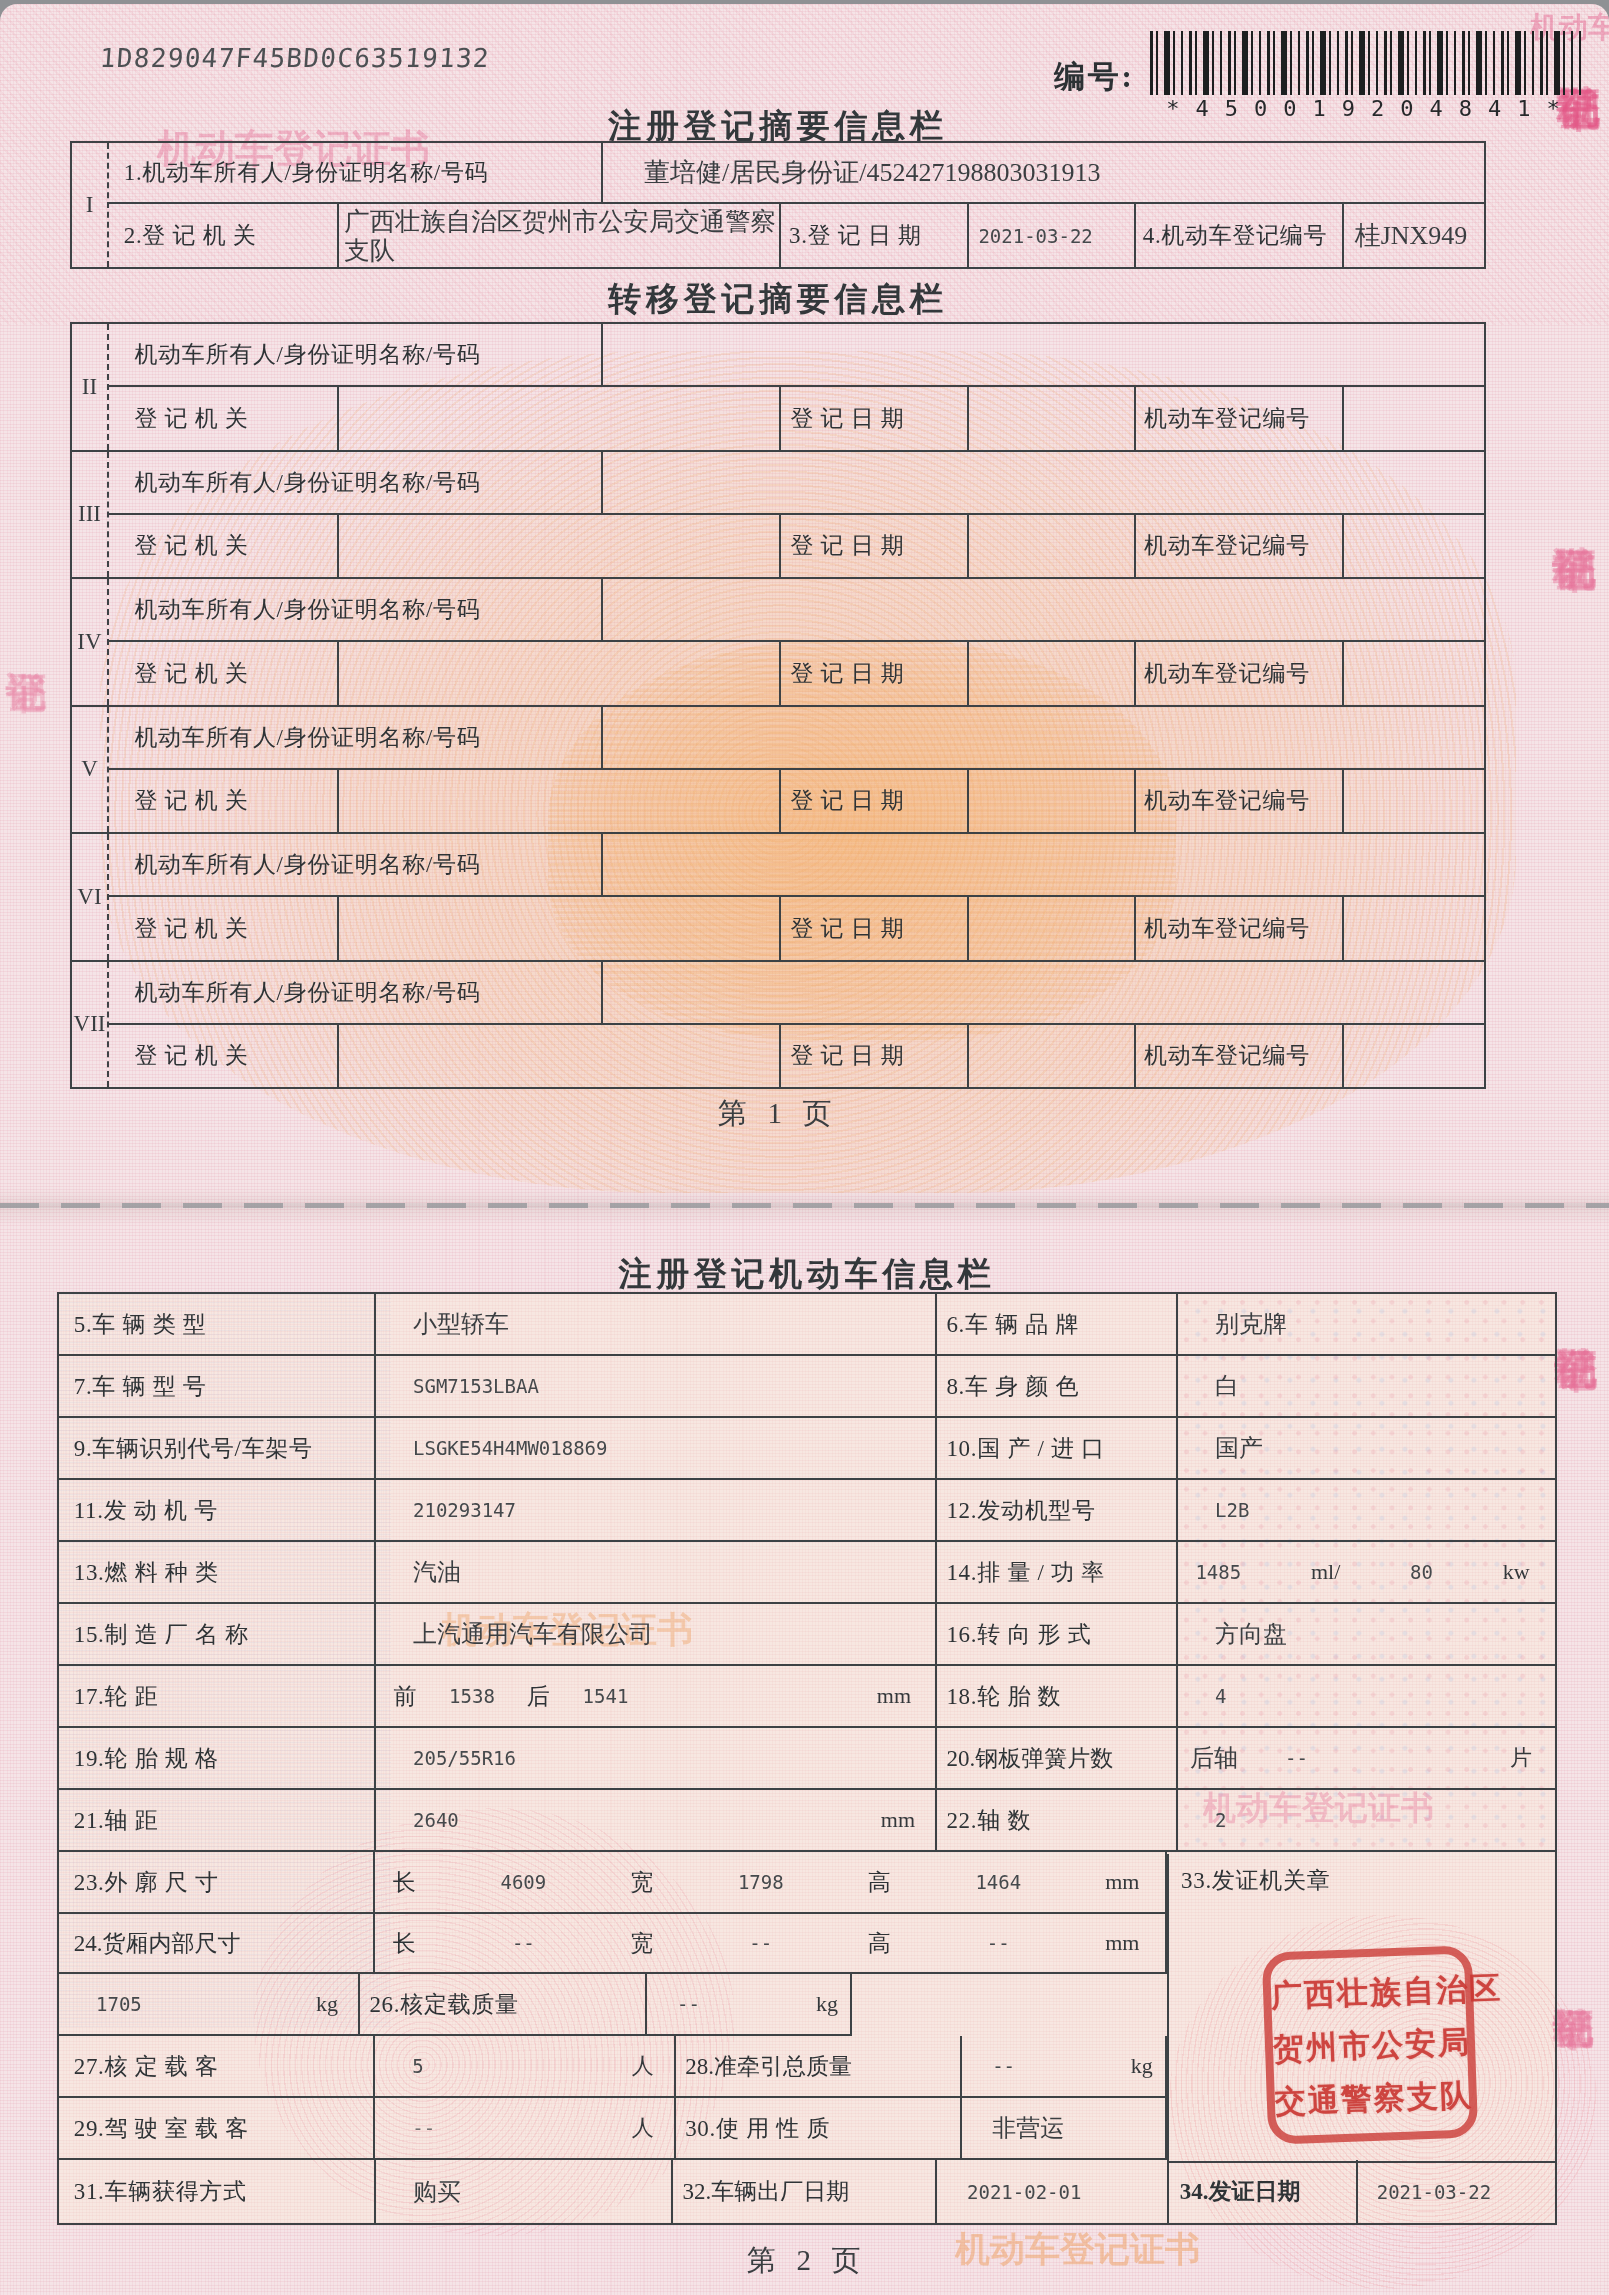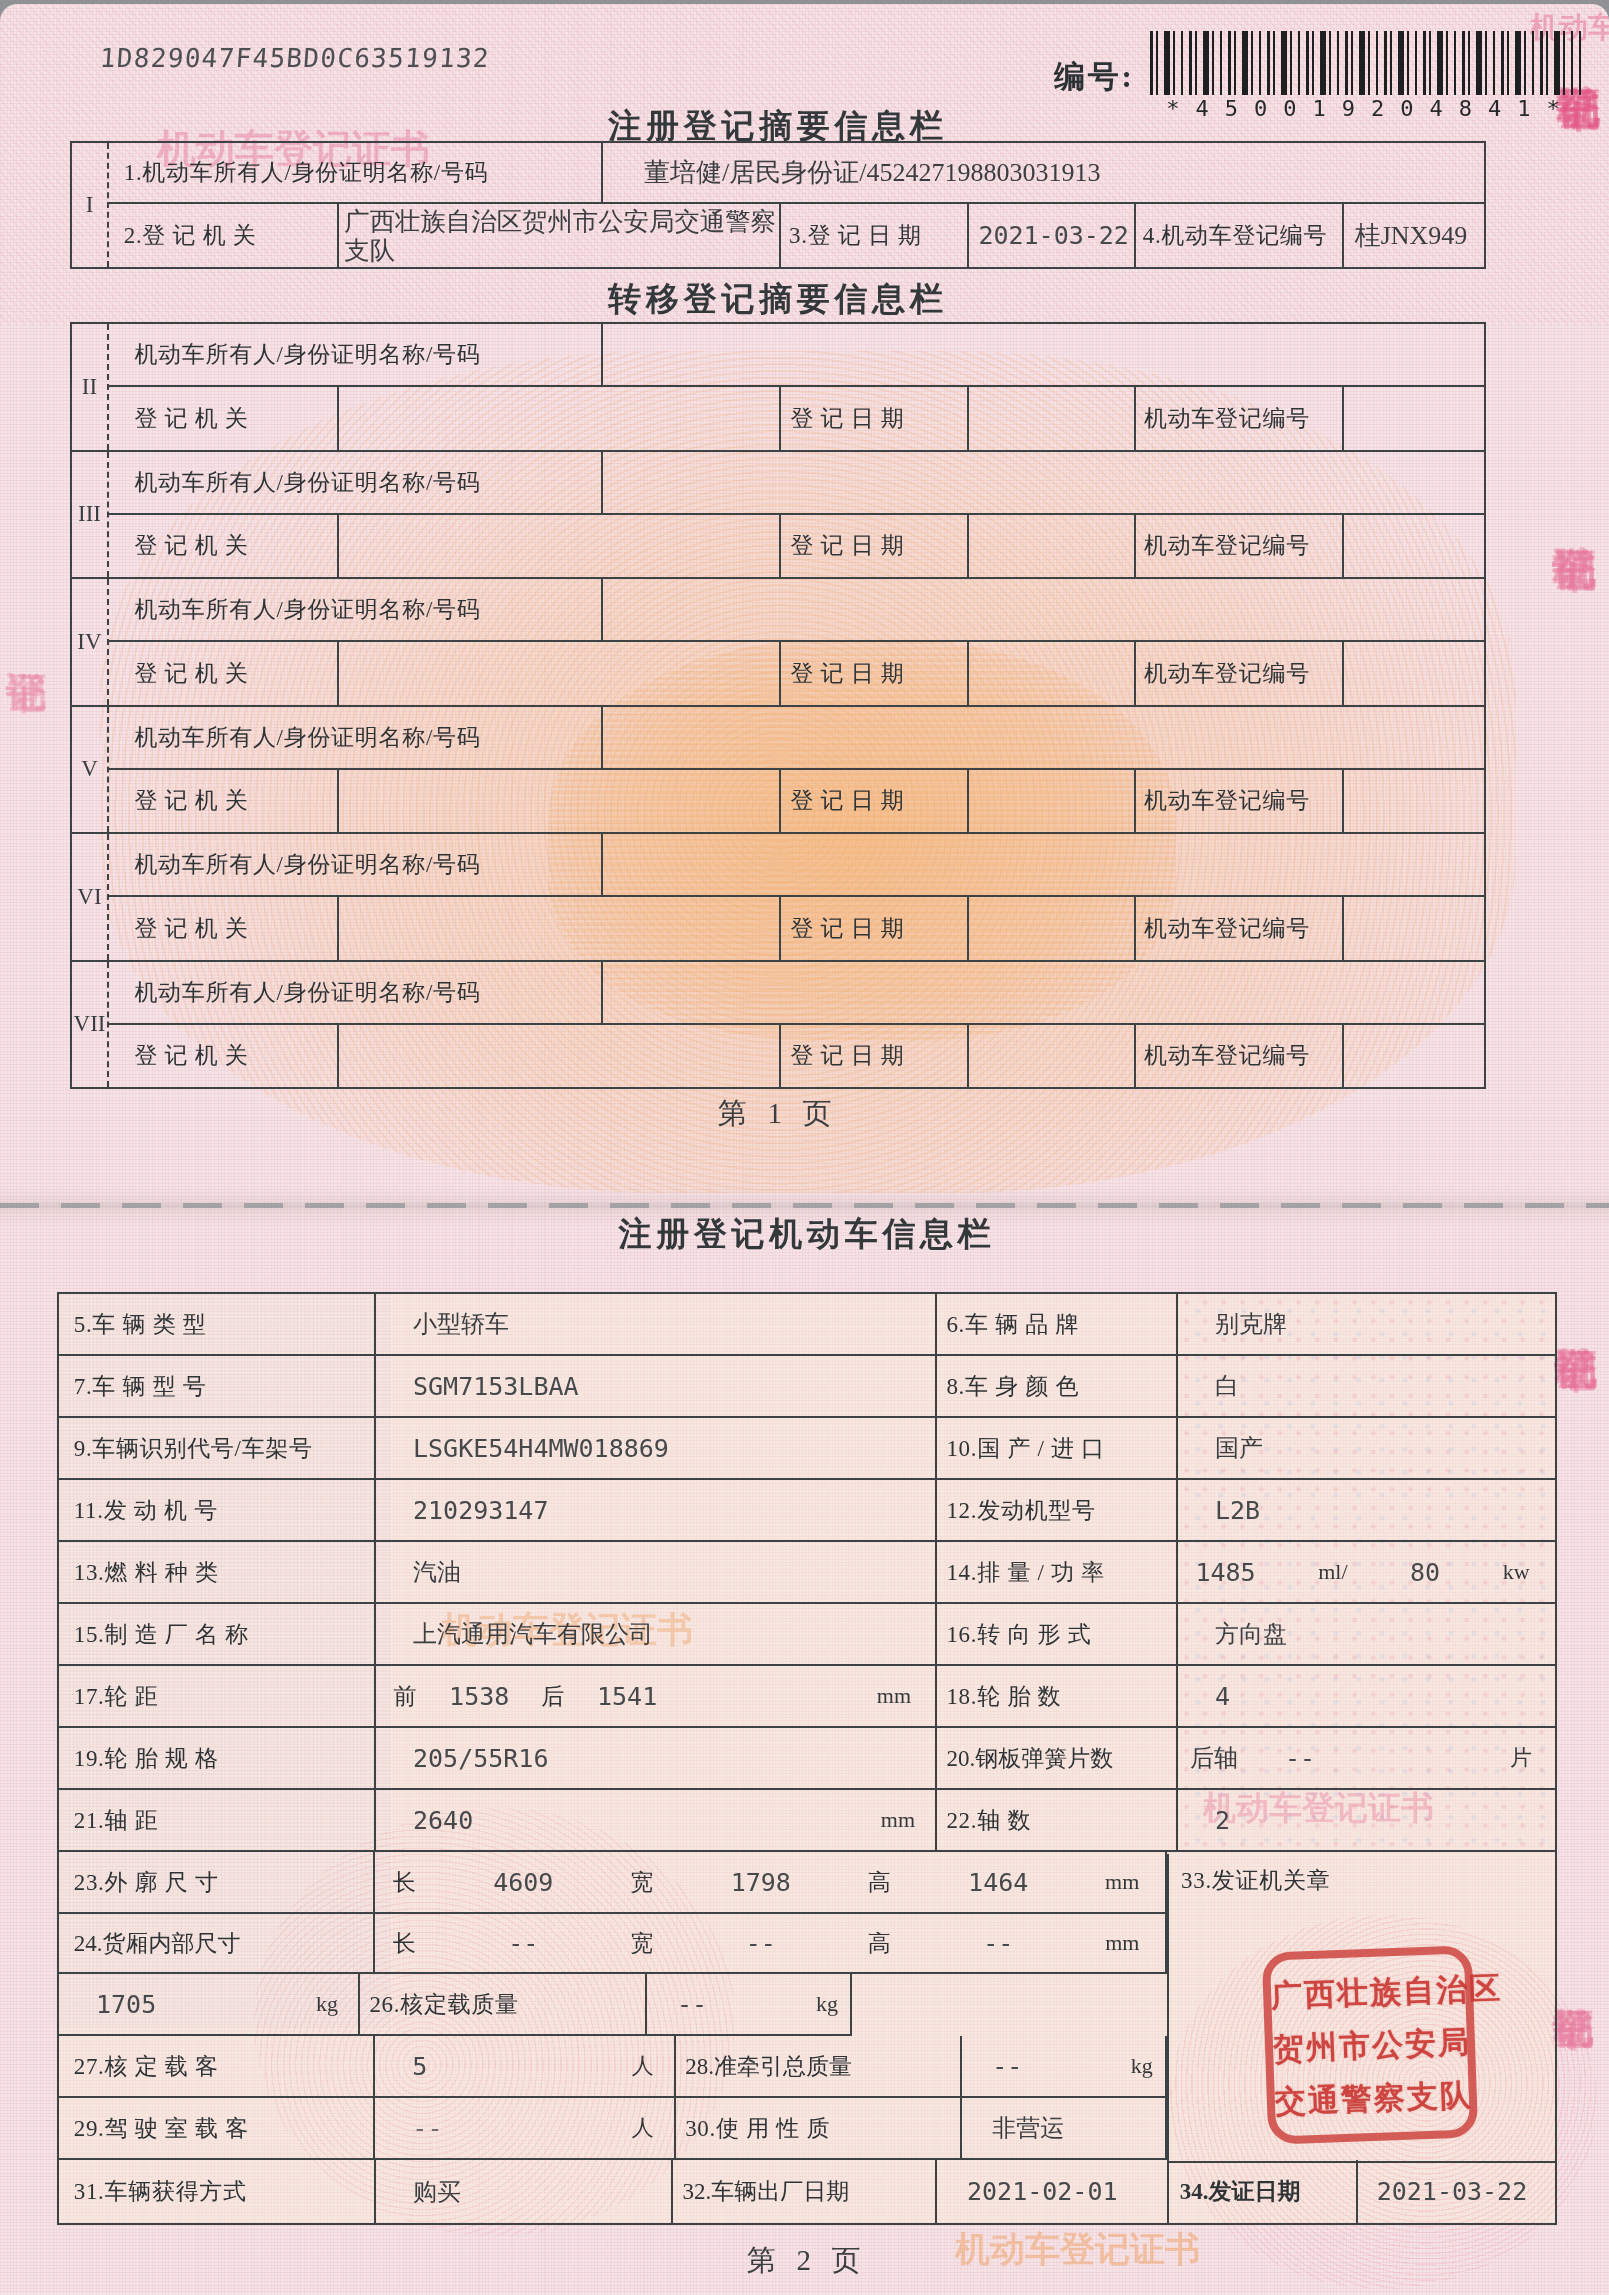--- a/index.html
+++ b/index.html
@@ -93,21 +93,21 @@
       #1d1f20 23px 25px, transparent 25px 31px,
       #1d1f20 31px 33px, transparent 33px 39px);
   }
   .barcode-digits{
     left:1144px;top:92px;width:454px;text-align:center;
     font-family:"DejaVu Sans Mono", monospace;font-size:22px;color:#26292b;letter-spacing:16px;
   }
   .title{font-size:33px;font-weight:bold;color:#33383b;letter-spacing:4.7px;text-align:center;}
   .title1{left:70px;top:100px;width:1416px;}
   .title2{left:70px;top:273px;width:1416px;}
-  .title3{left:57px;top:1208px;width:1500px;}
+  .title3{left:57px;top:1248px;width:1500px;}
   .pagefoot{font-size:29px;color:#3a3e41;text-align:center;letter-spacing:6.7px;}
   .foot1{left:70px;top:1090px;width:1416px;}
   .foot2{left:57px;top:2237px;width:1500px;}
   
   .tbox{border:2.7px solid #3d4245;box-sizing:border-box;display:flex;}
   .t1{left:70px;top:137px;width:1416px;height:128px;}
   .t2{left:70px;top:318px;width:1416px;height:767px;flex-direction:column;}
   .t3{left:57px;top:1288px;width:1500px;height:933px;flex-direction:column;}
   .sec{display:flex;flex:1;}
   .sec + .sec{border-top:2px solid #3d4245;}
@@ -120,21 +120,21 @@
   .row{display:flex;min-width:0;}
   .cell{
     box-sizing:border-box;display:flex;align-items:center;min-width:0;
   }
   .br{border-right:2px solid #3d4245;}
   .bb{border-bottom:2px solid #3d4245;}
   .lbl{
     font-size:23px;color:#2e3336;padding-left:14.7px;letter-spacing:0.7px;white-space:nowrap;
   }
   .val{
-    font-family:"DejaVu Sans Mono", monospace;font-size:25px;color:#45494c;white-space:nowrap;
+    font-family:"DejaVu Sans Mono", monospace;font-size:19px;color:#45494c;white-space:nowrap;
   }
   .valcn{font-size:24px;color:#3a3e41;white-space:nowrap;}
   .unit{font-size:22px;color:#34383b;}
   
   .w-ownerlbl{width:494px;}
   .w-agylbl{width:230px;}
   .w-agyval{width:442px;}
   .w-datelbl{width:188px;}
   .w-dateval{width:167px;}
   .w-platelbl{width:208px;}

